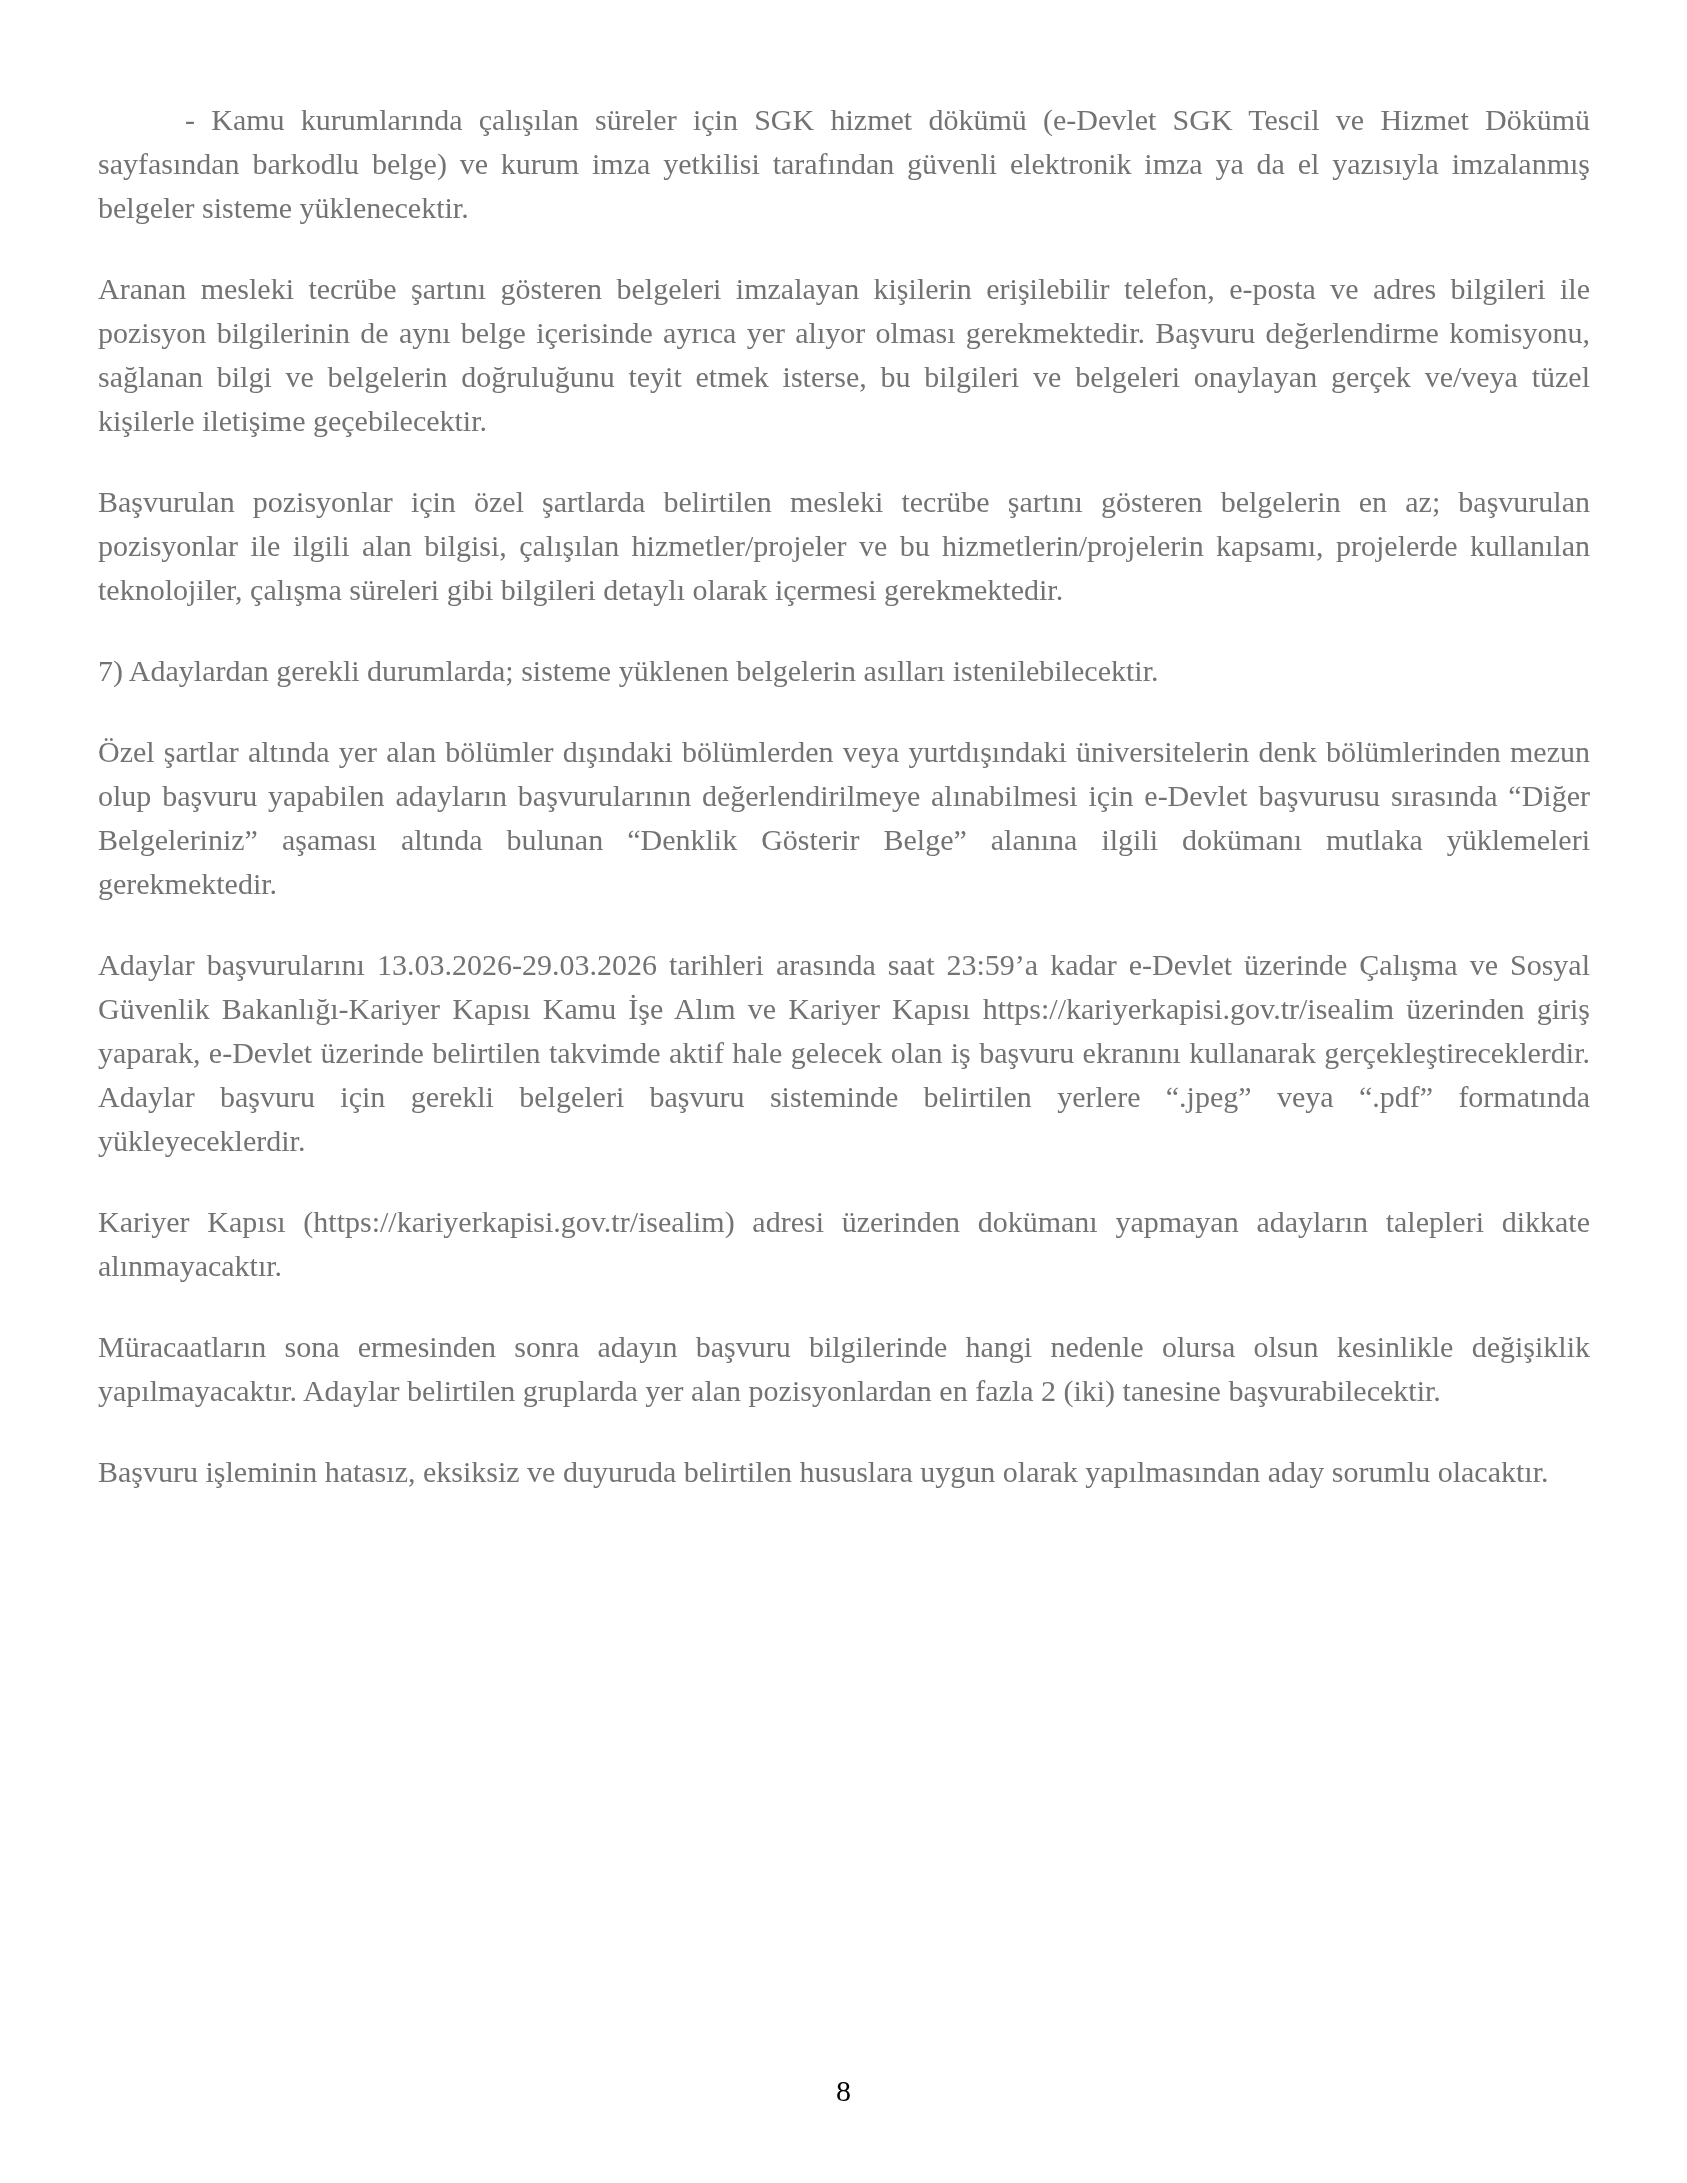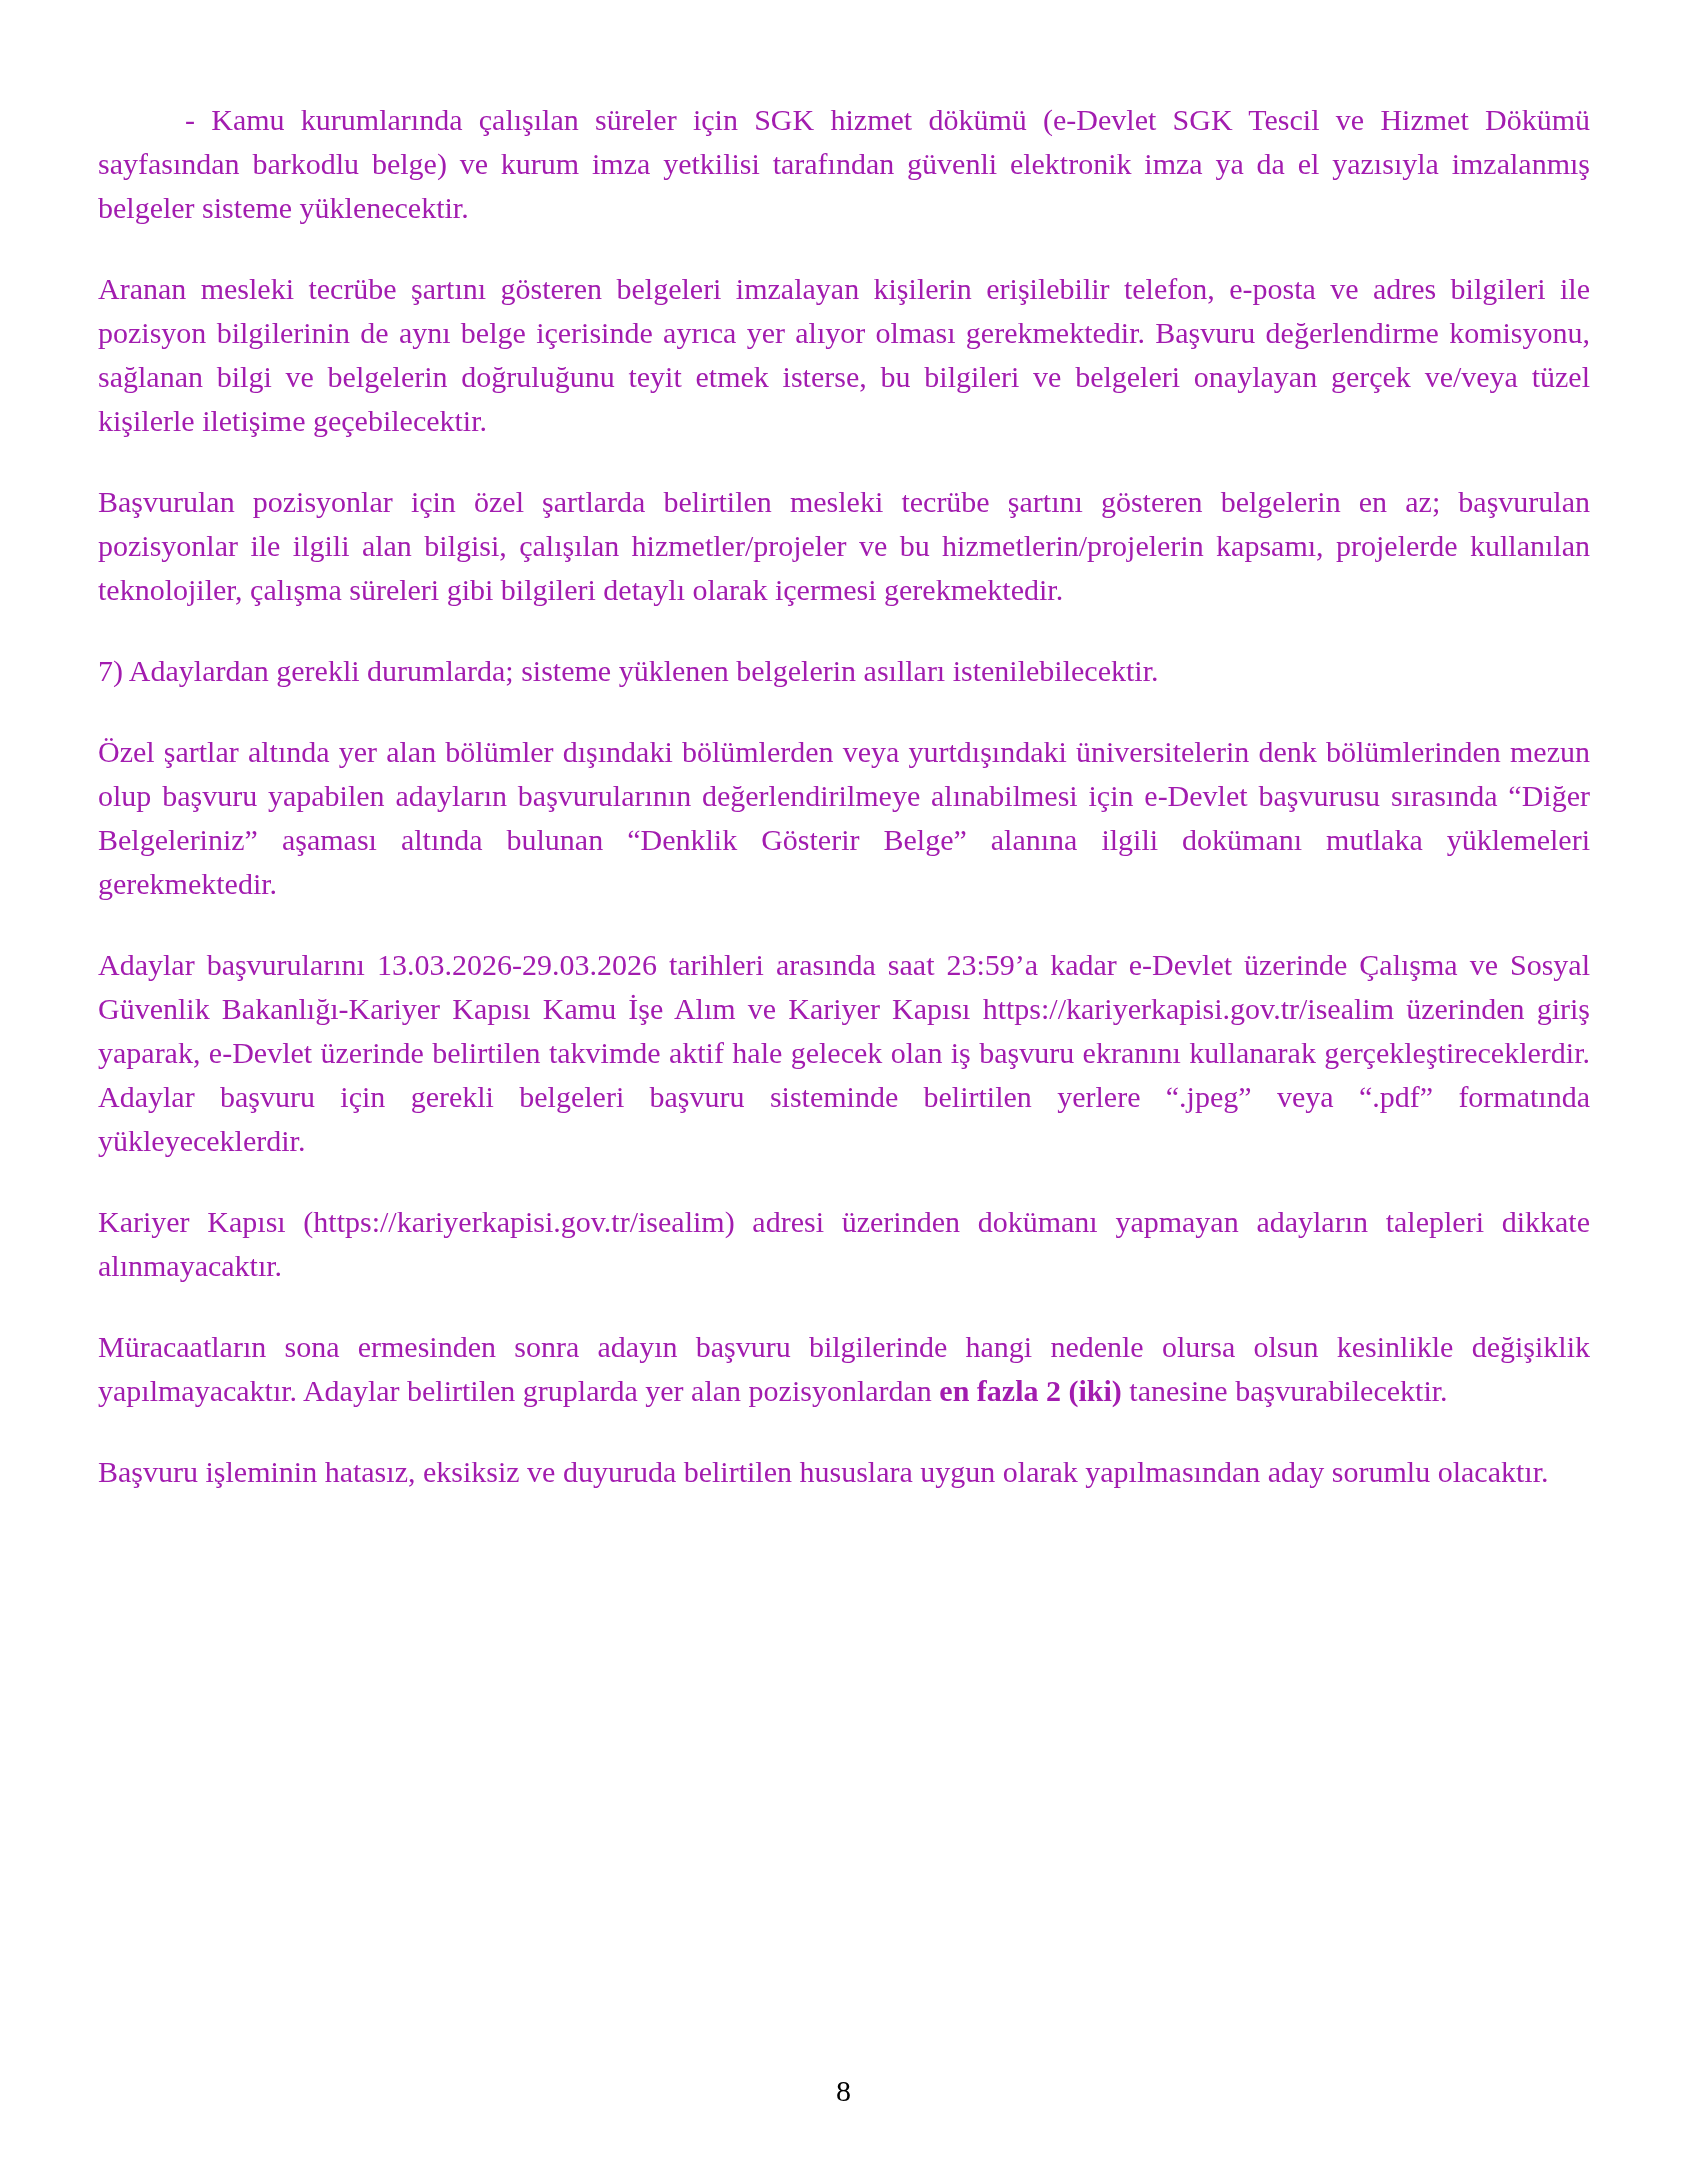--- a/index.html
+++ b/index.html
@@ -22,27 +22,27 @@
     height: 2183px;
     box-sizing: border-box;
     padding: 98px 97px 0 98px;
     background: #ffffff;
   }
   .doc-body p {
     font-size: 30px;
     line-height: 44px;
     text-align: justify;
     margin: 0 0 37px 0;
-    color: #a21caf;
+    color: #737373;
   }
   .doc-body p.first-indent {
     text-indent: 87px;
   }
   .bold {
-    font-weight: bold;
+    font-weight: normal;
   }
   .page-number {
     position: absolute;
     top: 2069px;
     left: 0;
     width: 1687px;
     text-align: center;
     font-size: 30px;
     line-height: 44px;
     color: #000000;

